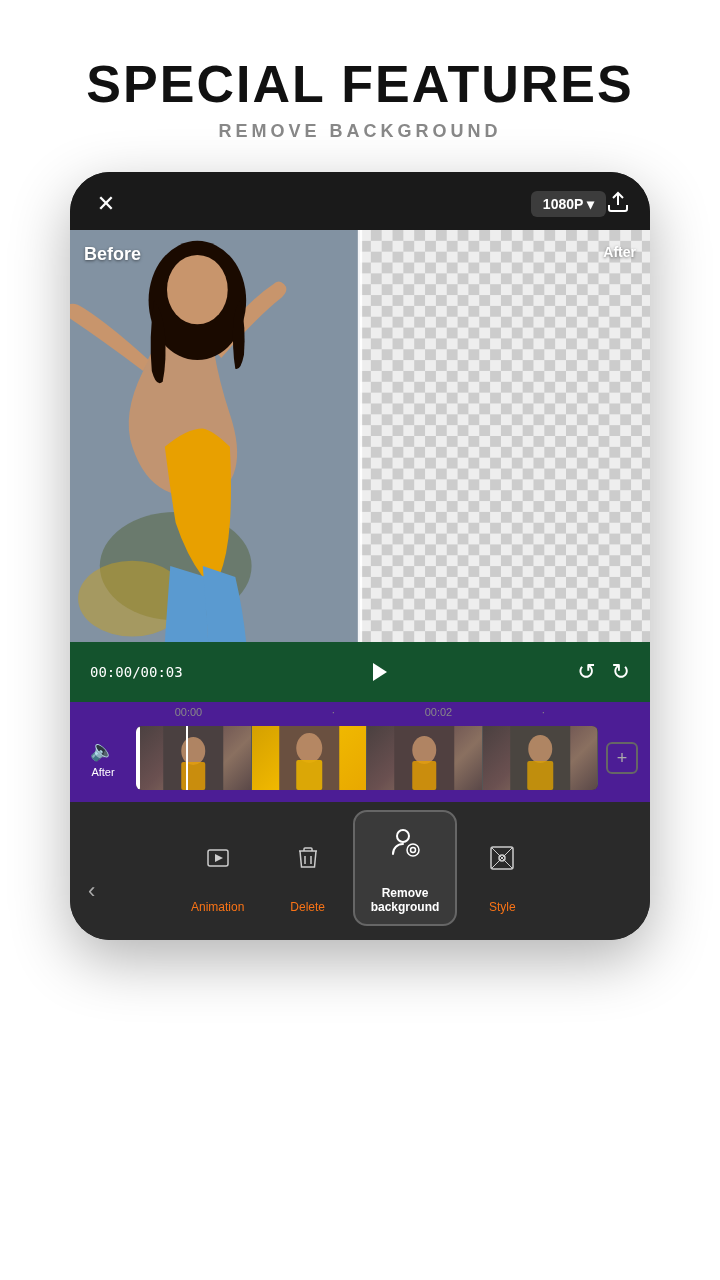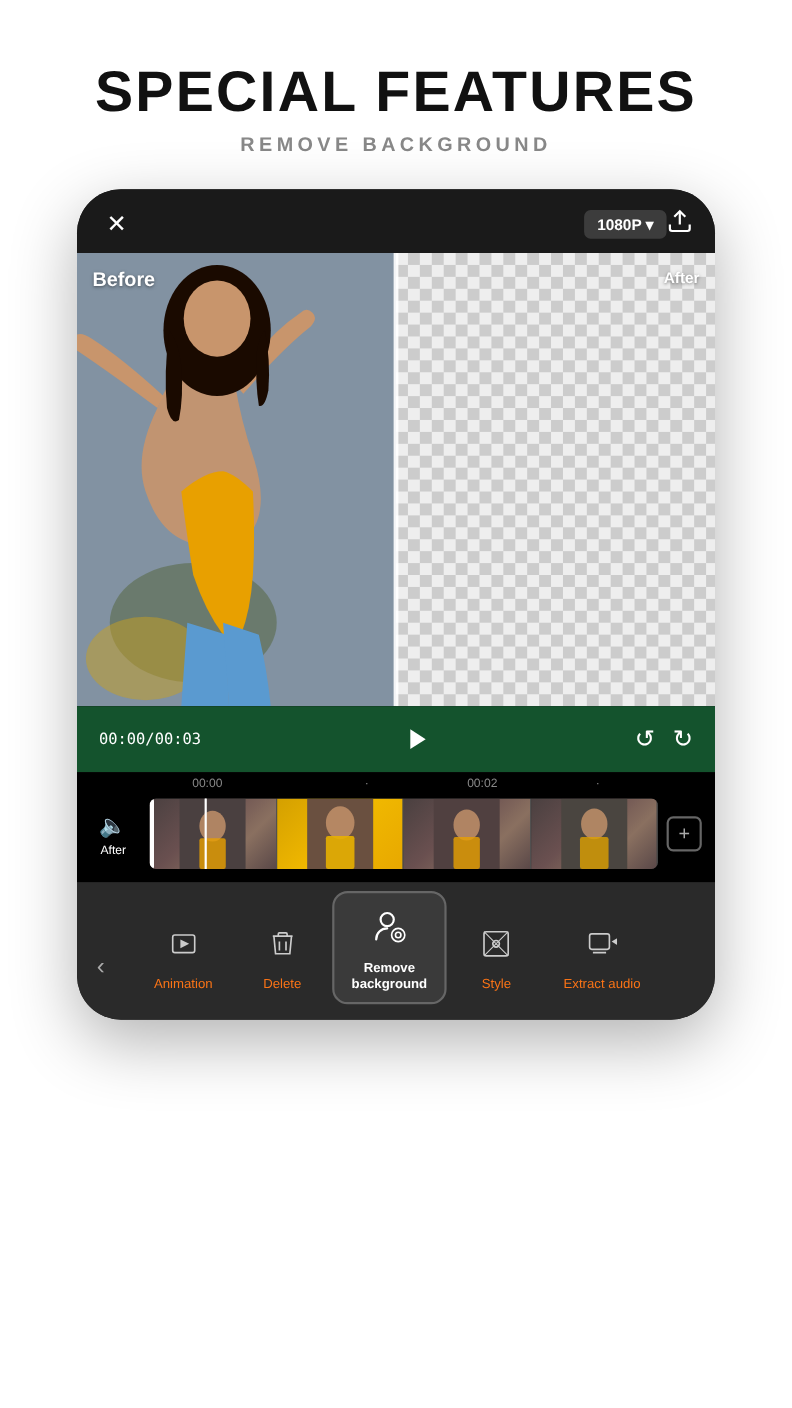--- a/index.html
+++ b/index.html
@@ -135,21 +135,21 @@
     }
     .undo-redo {
       display: flex;
       gap: 16px;
       color: #ffffff;
       font-size: 20px;
     }
 
     
     .timeline-area {
-      background: #000000;
+      background: #4c1d95;
       padding: 0 0 8px;
     }
     .timeline-ruler {
       display: flex;
       justify-content: space-around;
       padding: 4px 60px 4px 60px;
       color: #888888;
       font-size: 11px;
     }
     .timeline-content {
@@ -225,21 +225,21 @@
       display: flex;
       align-items: flex-end;
       justify-content: center;
       gap: 0;
       position: relative;
     }
     .toolbar-item {
       display: flex;
       flex-direction: column;
       align-items: center;
-      gap: 8px;
+      gap: 22px;
       padding: 10px 16px;
       color: #cccccc;
       font-size: 11px;
       min-width: 90px;
     }
     .toolbar-item-icon {
       font-size: 24px;
       color: #cccccc;
     }
     .toolbar-item-label {
@@ -497,27 +497,17 @@
           <div class="toolbar-item-icon">
             <svg width="28" height="28" viewBox="0 0 28 28" fill="none" stroke="#cccccc" stroke-width="1.5">
               <rect x="3" y="3" width="22" height="22" rx="2"></rect>
               <path d="M3 3l22 22M3 25l22-22" stroke-width="1"></path>
               <circle cx="14" cy="14" r="3"></circle>
             </svg>
           </div>
           <span class="toolbar-item-label">Style</span>
         </div>
 
-        <div class="toolbar-item">
-          <div class="toolbar-item-icon">
-            <svg width="28" height="28" viewBox="0 0 28 28" fill="none" stroke="#cccccc" stroke-width="1.5">
-              <rect x="3" y="5" width="18" height="14" rx="2"></rect>
-              <polygon points="23,12 28,9 28,15" fill="#cccccc" stroke="none"></polygon>
-              <line x1="6" y1="22" x2="18" y2="22"></line>
-            </svg>
-          </div>
-          <span class="toolbar-item-label">Extract audio</span>
-        </div>
       </div>
     </div>
 
   </div>
 </div>
 
 </body></html>

